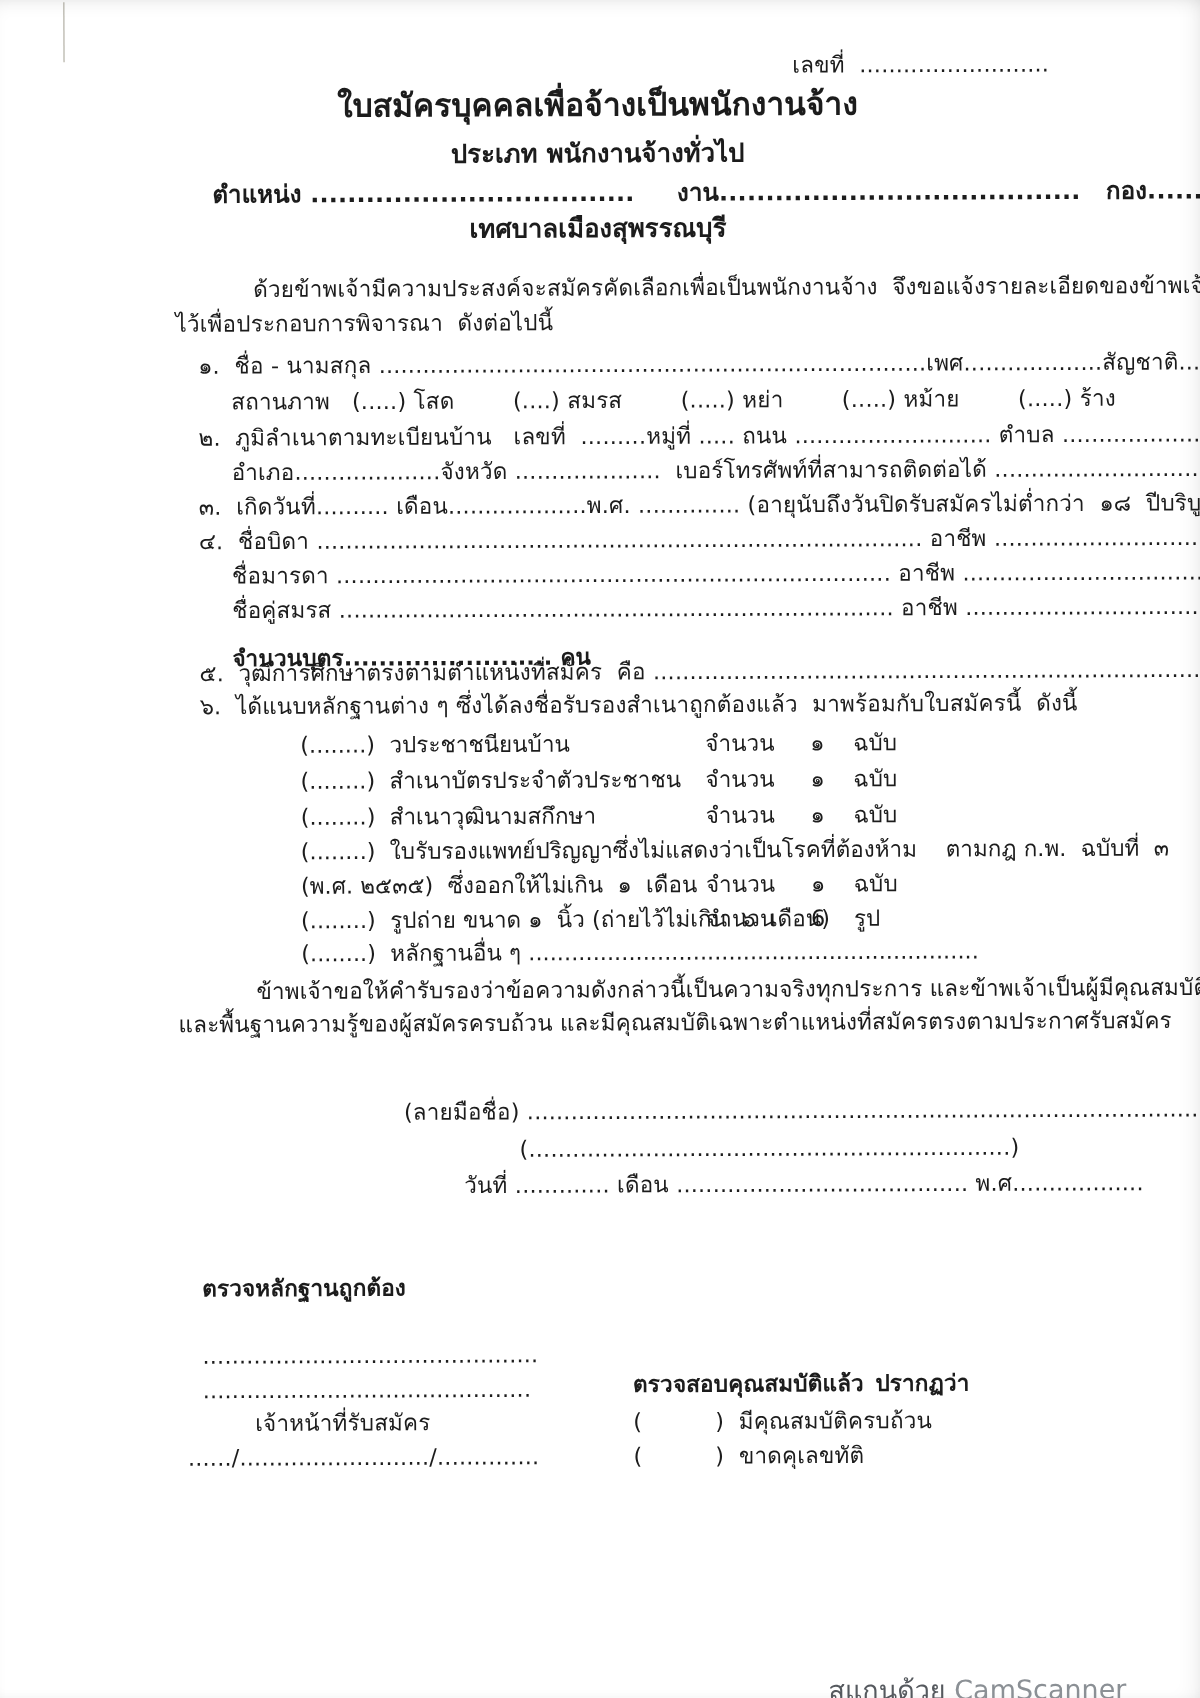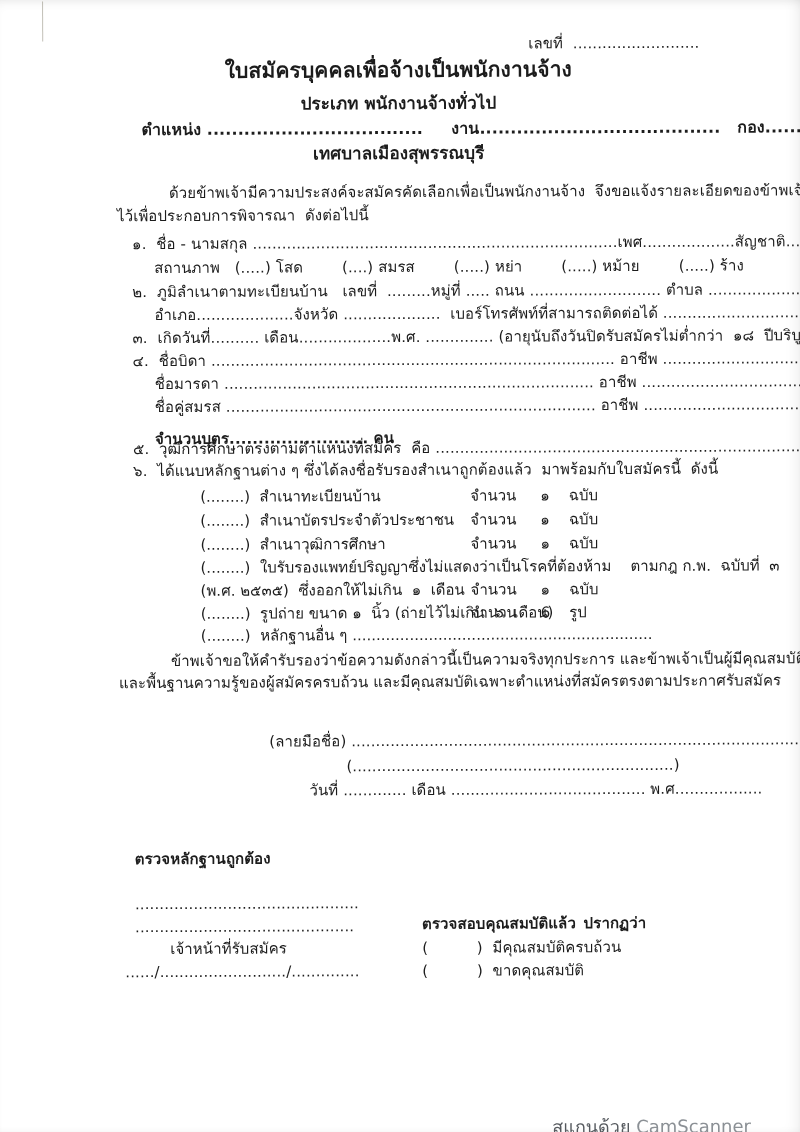--- a/index.html
+++ b/index.html
@@ -74,29 +74,29 @@
     <div class="line" style="left:155px;top:304px;">อำเภอ....................จังหวัด ....................  เบอร์โทรศัพท์ที่สามารถติดต่อได้ ............................................</div>
     <div class="line" style="left:133px;top:327px;">๓.  เกิดวันที่.......... เดือน...................พ.ศ. .............. (อายุนับถึงวันปิดรับสมัครไม่ต่ำกว่า  ๑๘  ปีบริบูรณ์ )</div>
     <div class="line" style="left:133px;top:350px;">๔.  ชื่อบิดา ................................................................................... อาชีพ ...................................................</div>
     <div class="line" style="left:155px;top:373px;">ชื่อมารดา ............................................................................ อาชีพ ................................................</div>
     <div class="line" style="left:155px;top:396px;">ชื่อคู่สมรส ............................................................................ อาชีพ ................................................</div>
     <div class="line" style="left:155px;top:428px;font-weight:bold;">จำนวนบุตร........................ คน</div>
     <div class="line" style="left:133px;top:438px;">๕.  วุฒิการศึกษาตรงตามตำแหน่งที่สมัคร  คือ ...............................................................................................</div>
     <div class="line" style="left:133px;top:460px;">๖.  ได้แนบหลักฐานต่าง ๆ ซึ่งได้ลงชื่อรับรองสำเนาถูกต้องแล้ว  มาพร้อมกับใบสมัครนี้  ดังนี้</div>
 
     <div class="chk-row" style="top:484px;">
-      <span class="chk-left">(........)  สำเนาทะเบียนบ้าน</span>
+      <span class="chk-left">(........)  วประชาชนียนบ้าน</span>
       <span class="chk-right">จำนวน     ๑    ฉบับ</span>
     </div>
     <div class="chk-row" style="top:508px;">
       <span class="chk-left">(........)  สำเนาบัตรประจำตัวประชาชน</span>
       <span class="chk-right">จำนวน     ๑    ฉบับ</span>
     </div>
     <div class="chk-row" style="top:532px;">
-      <span class="chk-left">(........)  สำเนาวุฒิการศึกษา</span>
+      <span class="chk-left">(........)  สำเนาวุฒินามสกึกษา</span>
       <span class="chk-right">จำนวน     ๑    ฉบับ</span>
     </div>
     <div class="chk-row" style="top:555px;">
       <span class="chk-left">(........)  ใบรับรองแพทย์ปริญญาซึ่งไม่แสดงว่าเป็นโรคที่ต้องห้าม    ตามกฎ ก.พ.  ฉบับที่  ๓</span>
       <span class="chk-right"></span>
     </div>
     <div class="chk-row" style="top:578px;">
       <span class="chk-left">(พ.ศ. ๒๕๓๕)  ซึ่งออกให้ไม่เกิน  ๑  เดือน</span>
       <span class="chk-right">จำนวน     ๑    ฉบับ</span>
     </div>
@@ -117,20 +117,20 @@
     <div class="line" style="left:308px;top:780px;">วันที่ ............. เดือน ........................................ พ.ศ..................</div>
 
     <div class="line bold" style="left:133px;top:848px;">ตรวจหลักฐานถูกต้อง</div>
     <div class="line" style="left:133px;top:893px;">..............................................</div>
     <div class="line" style="left:133px;top:916px;">.............................................</div>
     <div class="line" style="left:168px;top:938px;">เจ้าหน้าที่รับสมัคร</div>
     <div class="line" style="left:123px;top:961px;">....../........................../..............</div>
 
     <div class="line bold" style="left:420px;top:914px;font-family:Liberation Serif, serif;">ตรวจสอบคุณสมบัติแล้ว  ปรากฏว่า</div>
     <div class="line" style="left:420px;top:938px;">(          )  มีคุณสมบัติครบถ้วน</div>
-    <div class="line" style="left:420px;top:961px;">(          )  ขาดคุณสมบัติ</div>
+    <div class="line" style="left:420px;top:961px;">(          )  ขาดคุเลขทัติ</div>
 
     <div class="watermark" style="left:515px;top:1092px;">
       <span class="wm-thai">สแกนด้วย </span><span class="wm-brand">CamScanner</span>
     </div>
 
   </div>
 </div>
 
 </body></html>

